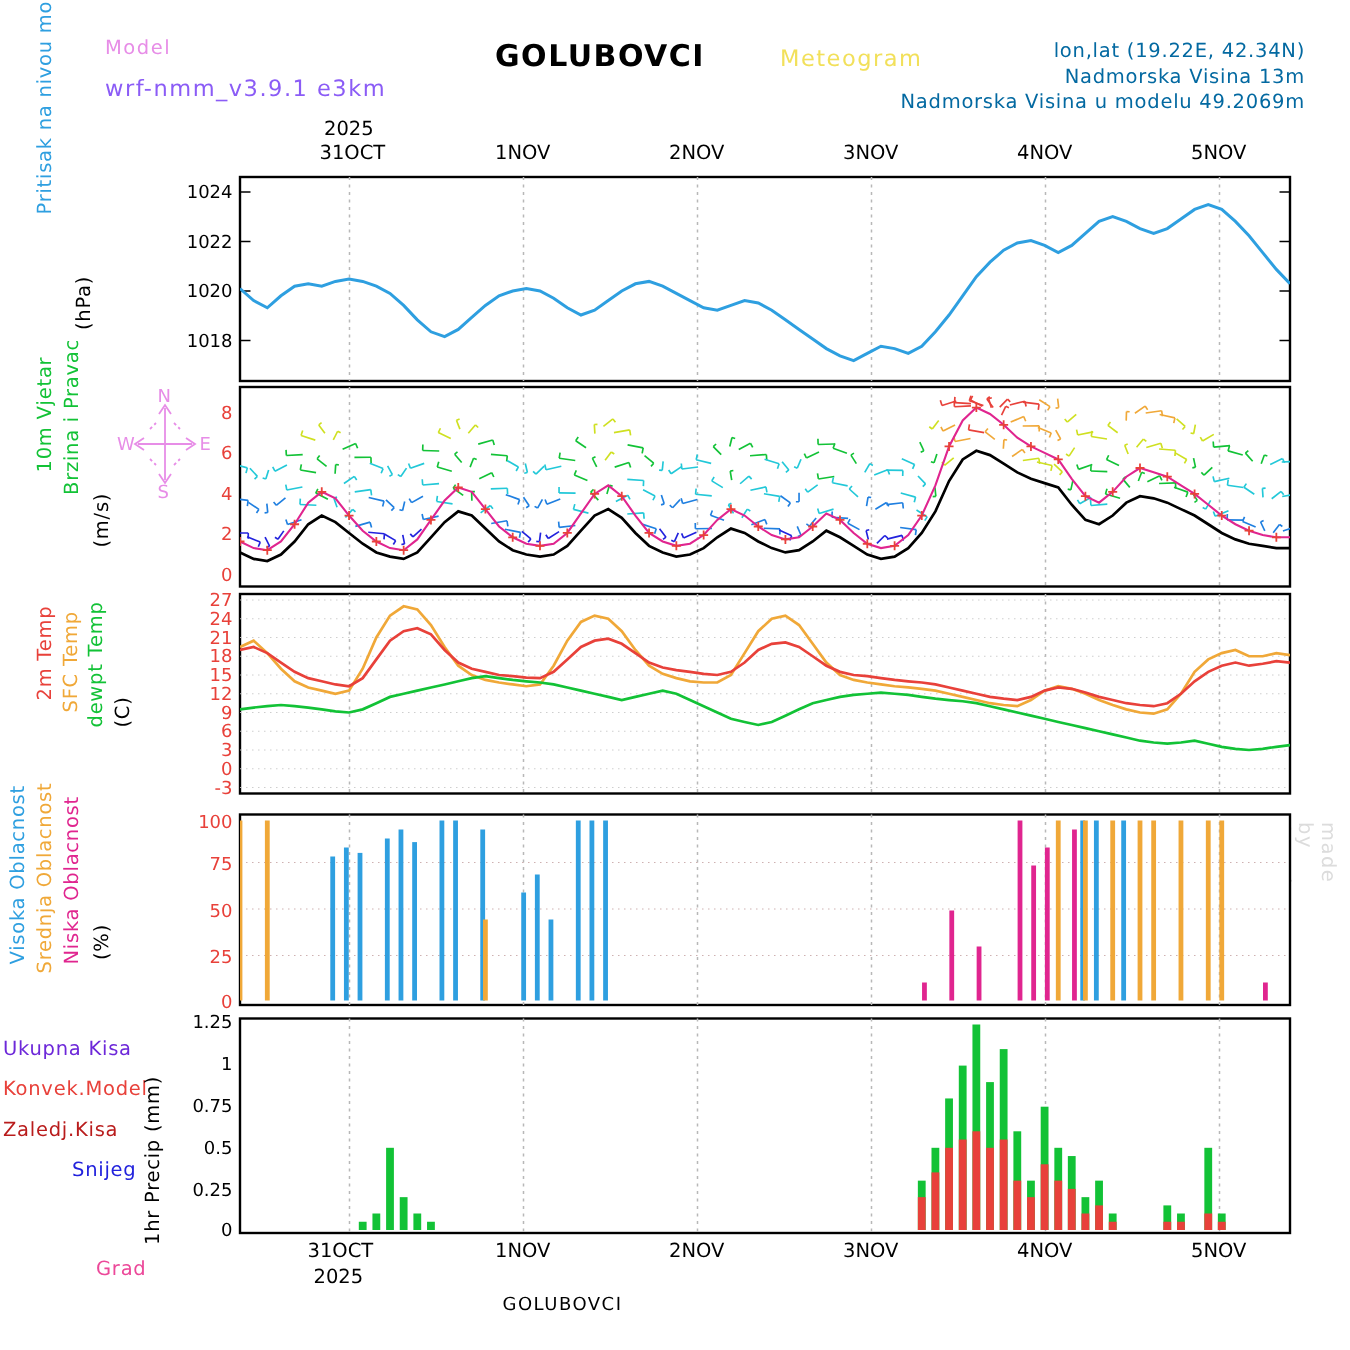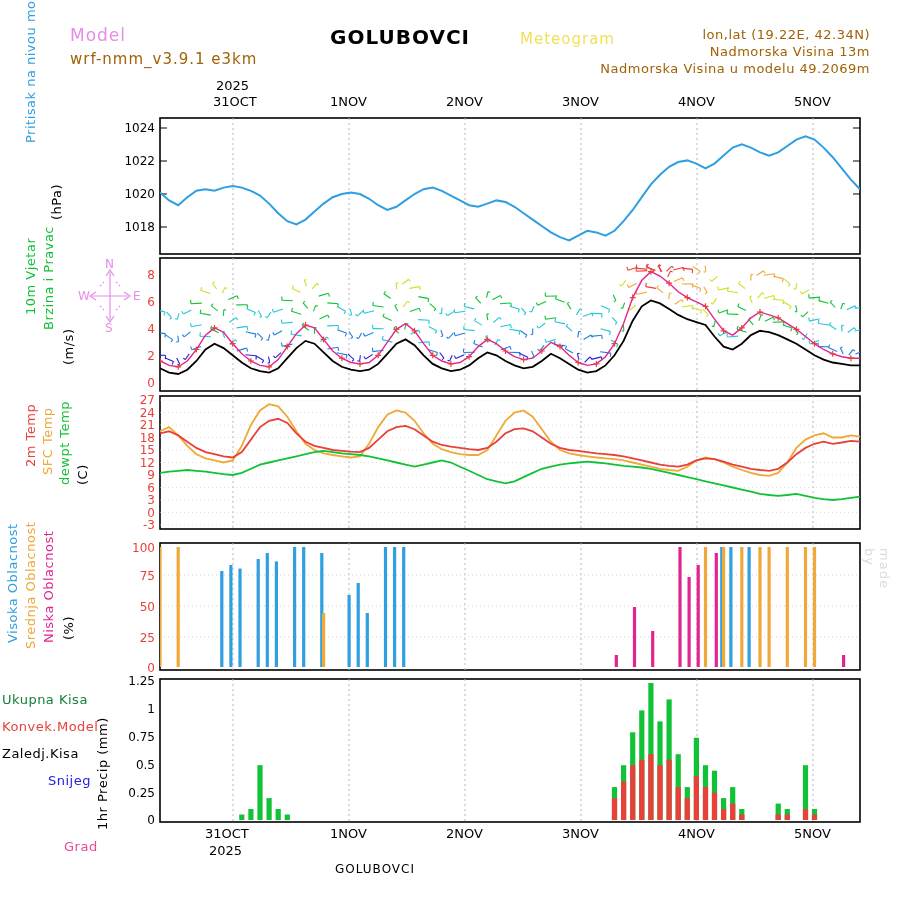--- a/index.html
+++ b/index.html
@@ -1,22 +1,22 @@
 <!DOCTYPE html>
 <html><head>
 <meta charset="utf-8">
 <style>
   html,body{margin:0;padding:0;background:#ffffff;}
   body{width:900px;height:900px;font-family:"DejaVu Sans", sans-serif;position:relative;overflow:hidden;}
   .abs{position:absolute;}
   .ttl{font-weight:bold;font-size:20px;color:#000;letter-spacing:1px;}
   .meteogram{color:#f2e05a;font-size:15px;letter-spacing:1px;margin-top:28px;}
-  .model-lbl{color:#e78de7;font-size:17px;letter-spacing:1px;}
-  .model-val{color:#a16207;font-size:15px;letter-spacing:1px;}
-  .loc{color:#a16207;font-size:13px;text-align:right;letter-spacing:0.5px;}
+  .model-lbl{color:#e78de7;font-size:13px;letter-spacing:1px;}
+  .model-val{color:#8b5cf6;font-size:15px;letter-spacing:1px;}
+  .loc{color:#0369a1;font-size:13px;text-align:right;letter-spacing:0.5px;}
   .madeby{color:#dcdcdc;font-size:13px;transform:rotate(90deg);transform-origin:left top;letter-spacing:1px;}
   .vlabel{font-size:13px;letter-spacing:0.5px;}
   svg{position:absolute;left:0;top:0;}
   .tickfont{font-family:"DejaVu Sans", sans-serif;font-size:12px;}
   .datefont{font-family:"DejaVu Sans", sans-serif;font-size:13px;}
   .bottomlab{font-size:12px;letter-spacing:1px;color:#000;}
 </style>
 </head>
 <body>
 
@@ -39,23 +39,23 @@
 <div class="abs vlabel" style="left:38px;top:452px;color:#e8413a;transform:rotate(-90deg);transform-origin:left bottom;white-space:nowrap;">2m Temp</div>
 <div class="abs vlabel" style="left:55px;top:460px;color:#f0a838;transform:rotate(-90deg);transform-origin:left bottom;white-space:nowrap;">SFC Temp</div>
 <div class="abs vlabel" style="left:72px;top:470px;color:#12c236;transform:rotate(-90deg);transform-origin:left bottom;white-space:nowrap;">dewpt Temp</div>
 <div class="abs vlabel" style="left:90px;top:470px;color:#000;transform:rotate(-90deg);transform-origin:left bottom;white-space:nowrap;">(C)</div>
 
 <div class="abs vlabel" style="left:20px;top:628px;color:#2e9fe0;transform:rotate(-90deg);transform-origin:left bottom;white-space:nowrap;">Visoka Oblacnost</div>
 <div class="abs vlabel" style="left:38px;top:634px;color:#f0a838;transform:rotate(-90deg);transform-origin:left bottom;white-space:nowrap;">Srednja Oblacnost</div>
 <div class="abs vlabel" style="left:56px;top:628px;color:#e0258f;transform:rotate(-90deg);transform-origin:left bottom;white-space:nowrap;">Niska Oblacnost</div>
 <div class="abs vlabel" style="left:76px;top:625px;color:#000;transform:rotate(-90deg);transform-origin:left bottom;white-space:nowrap;">(%)</div>
 
-<div class="abs vlabel" style="left:2px;top:692px;color:#15803d;">Ukupna Kisa</div>
+<div class="abs vlabel" style="left:2px;top:692px;color:#6d28d9;">Ukupna Kisa</div>
 <div class="abs vlabel" style="left:2px;top:719px;color:#e8413a;">Konvek.Model</div>
-<div class="abs vlabel" style="left:2px;top:746px;color:#000000;">Zaledj.Kisa</div>
+<div class="abs vlabel" style="left:2px;top:746px;color:#b91c1c;">Zaledj.Kisa</div>
 <div class="abs vlabel" style="left:48px;top:773px;color:#2222dd;text-align:center;">Snijeg</div>
 <div class="abs vlabel" style="left:64px;top:839px;color:#ec4899;">Grad</div>
 <div class="abs vlabel" style="left:110px;top:815px;color:#000;transform:rotate(-90deg);transform-origin:left bottom;white-space:nowrap;">1hr Precip (mm)</div>
 
 <div class="abs bottomlab" style="left:335px;top:862px;">GOLUBOVCI</div>
 
 <svg width="900" height="900">
   <defs>
     <clipPath id="clipP1">
         <rect x="160" y="118" width="700" height="136"></rect>

